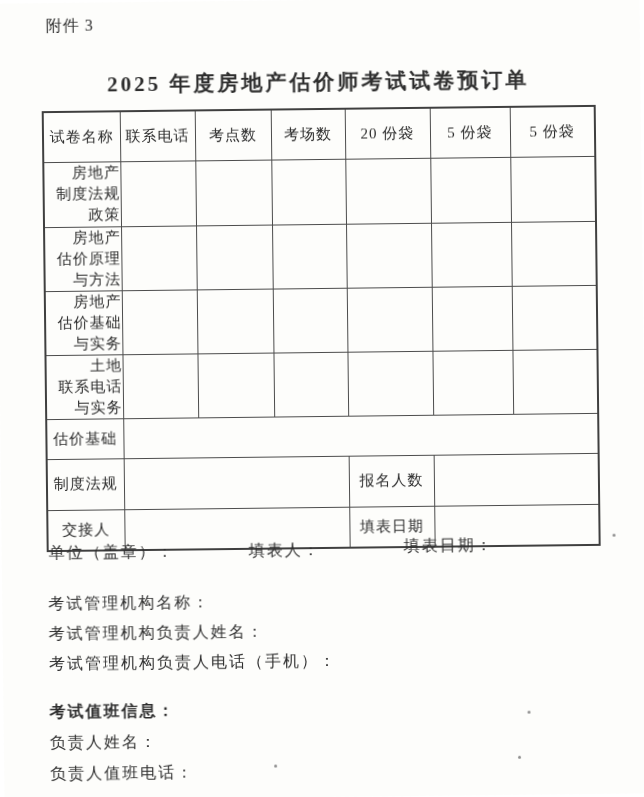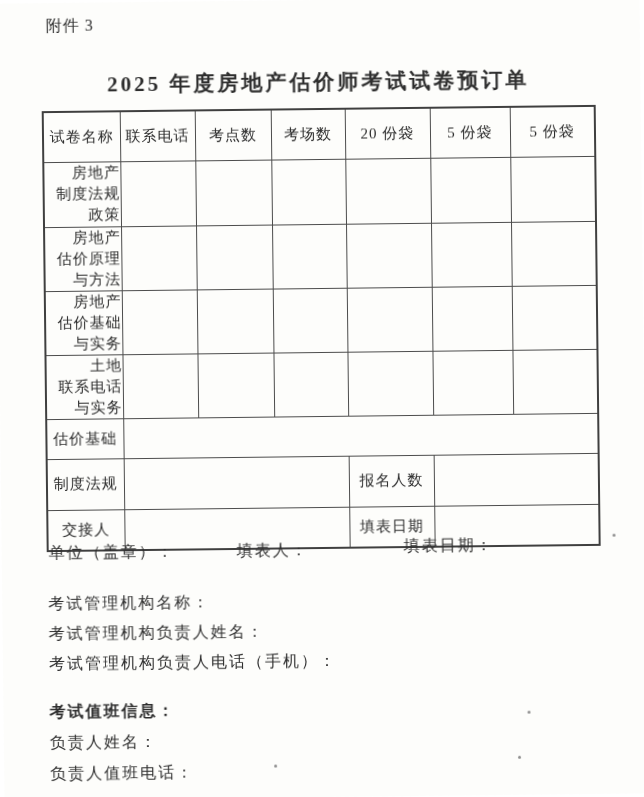--- a/index.html
+++ b/index.html
@@ -159,21 +159,21 @@
       <tr class="h-r7">
         <td>交接人</td>
         <td colspan="3"></td>
         <td>填表日期</td>
         <td colspan="2"></td>
       </tr>
     </tbody>
   </table>
 
   <span class="fline" style="left:47px; top:540px;">单位（盖章）：</span>
-  <span class="fline" style="left:235px; top:540px;font-family:Liberation Serif, serif;">填表人：</span>
+  <span class="fline" style="left:247px; top:540px;font-family:Liberation Serif, serif;">填表人：</span>
   <span class="fline" style="left:402px; top:537px;">填表日期：</span>
 
   <span class="fline" style="left:46px; top:591px;">考试管理机构名称：</span>
   <span class="fline" style="left:46px; top:621px;">考试管理机构负责人姓名：</span>
   <span class="fline" style="left:46px; top:651px;">考试管理机构负责人电话（手机）：</span>
 
   <span class="fline bold" style="left:46px; top:699px;">考试值班信息：</span>
   <span class="fline" style="left:46px; top:730px;">负责人姓名：</span>
   <span class="fline" style="left:46px; top:761px;">负责人值班电话：</span>
 

